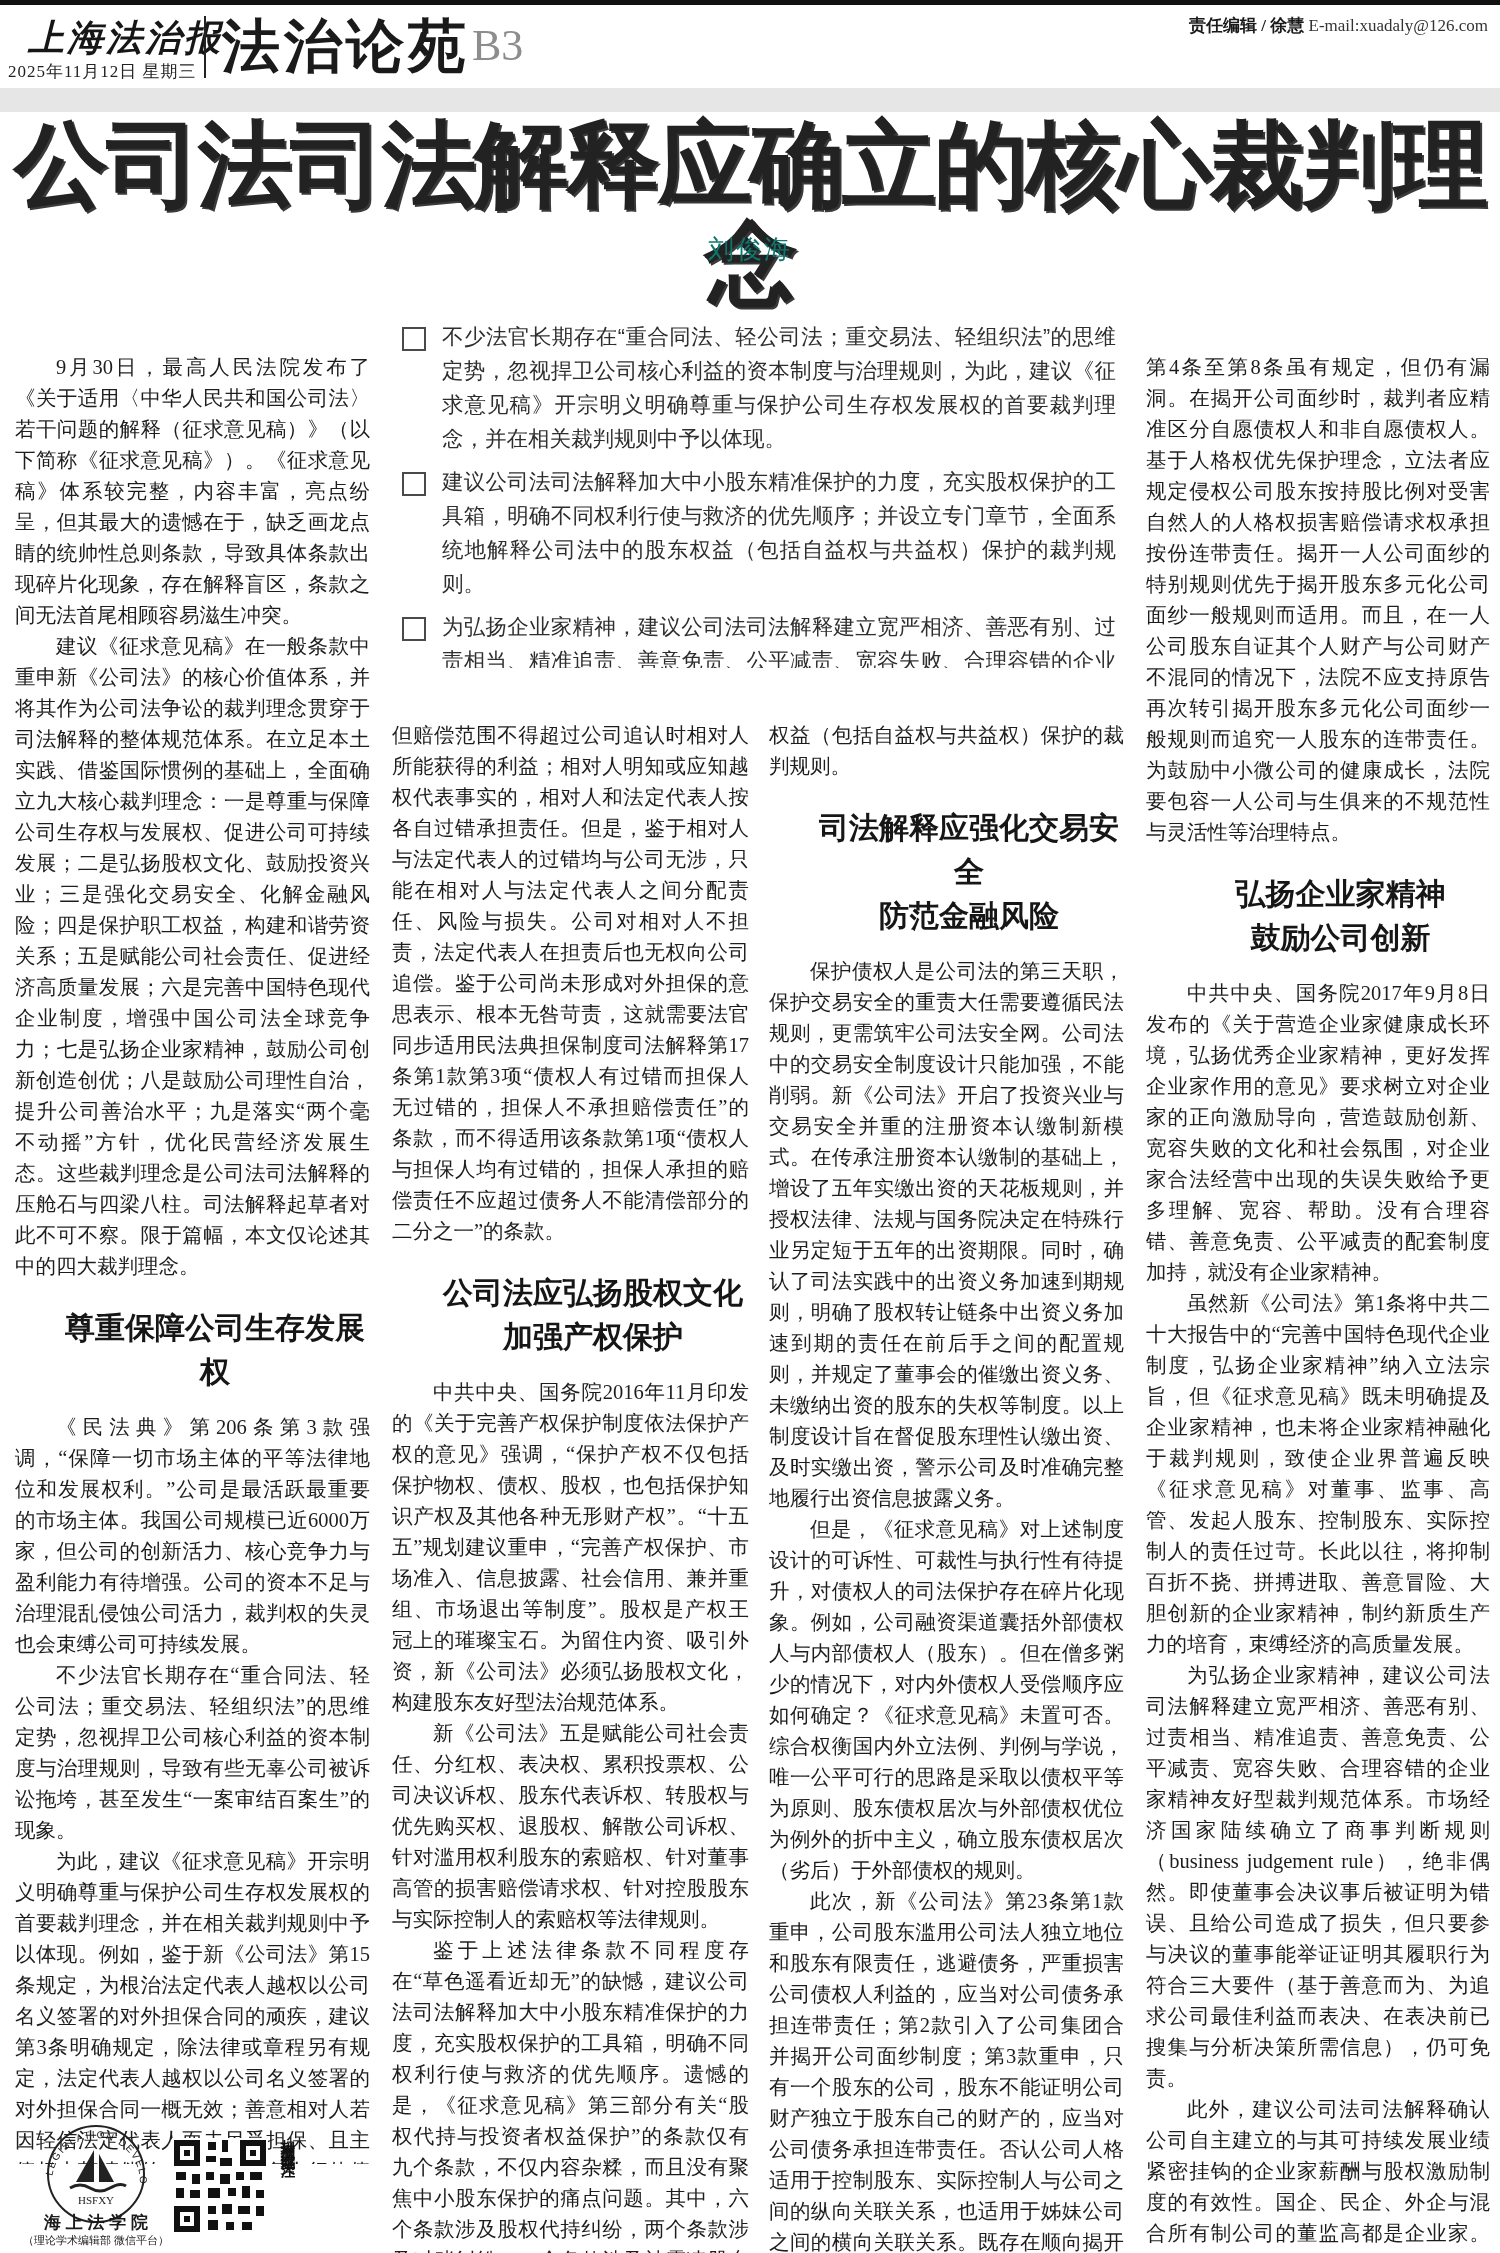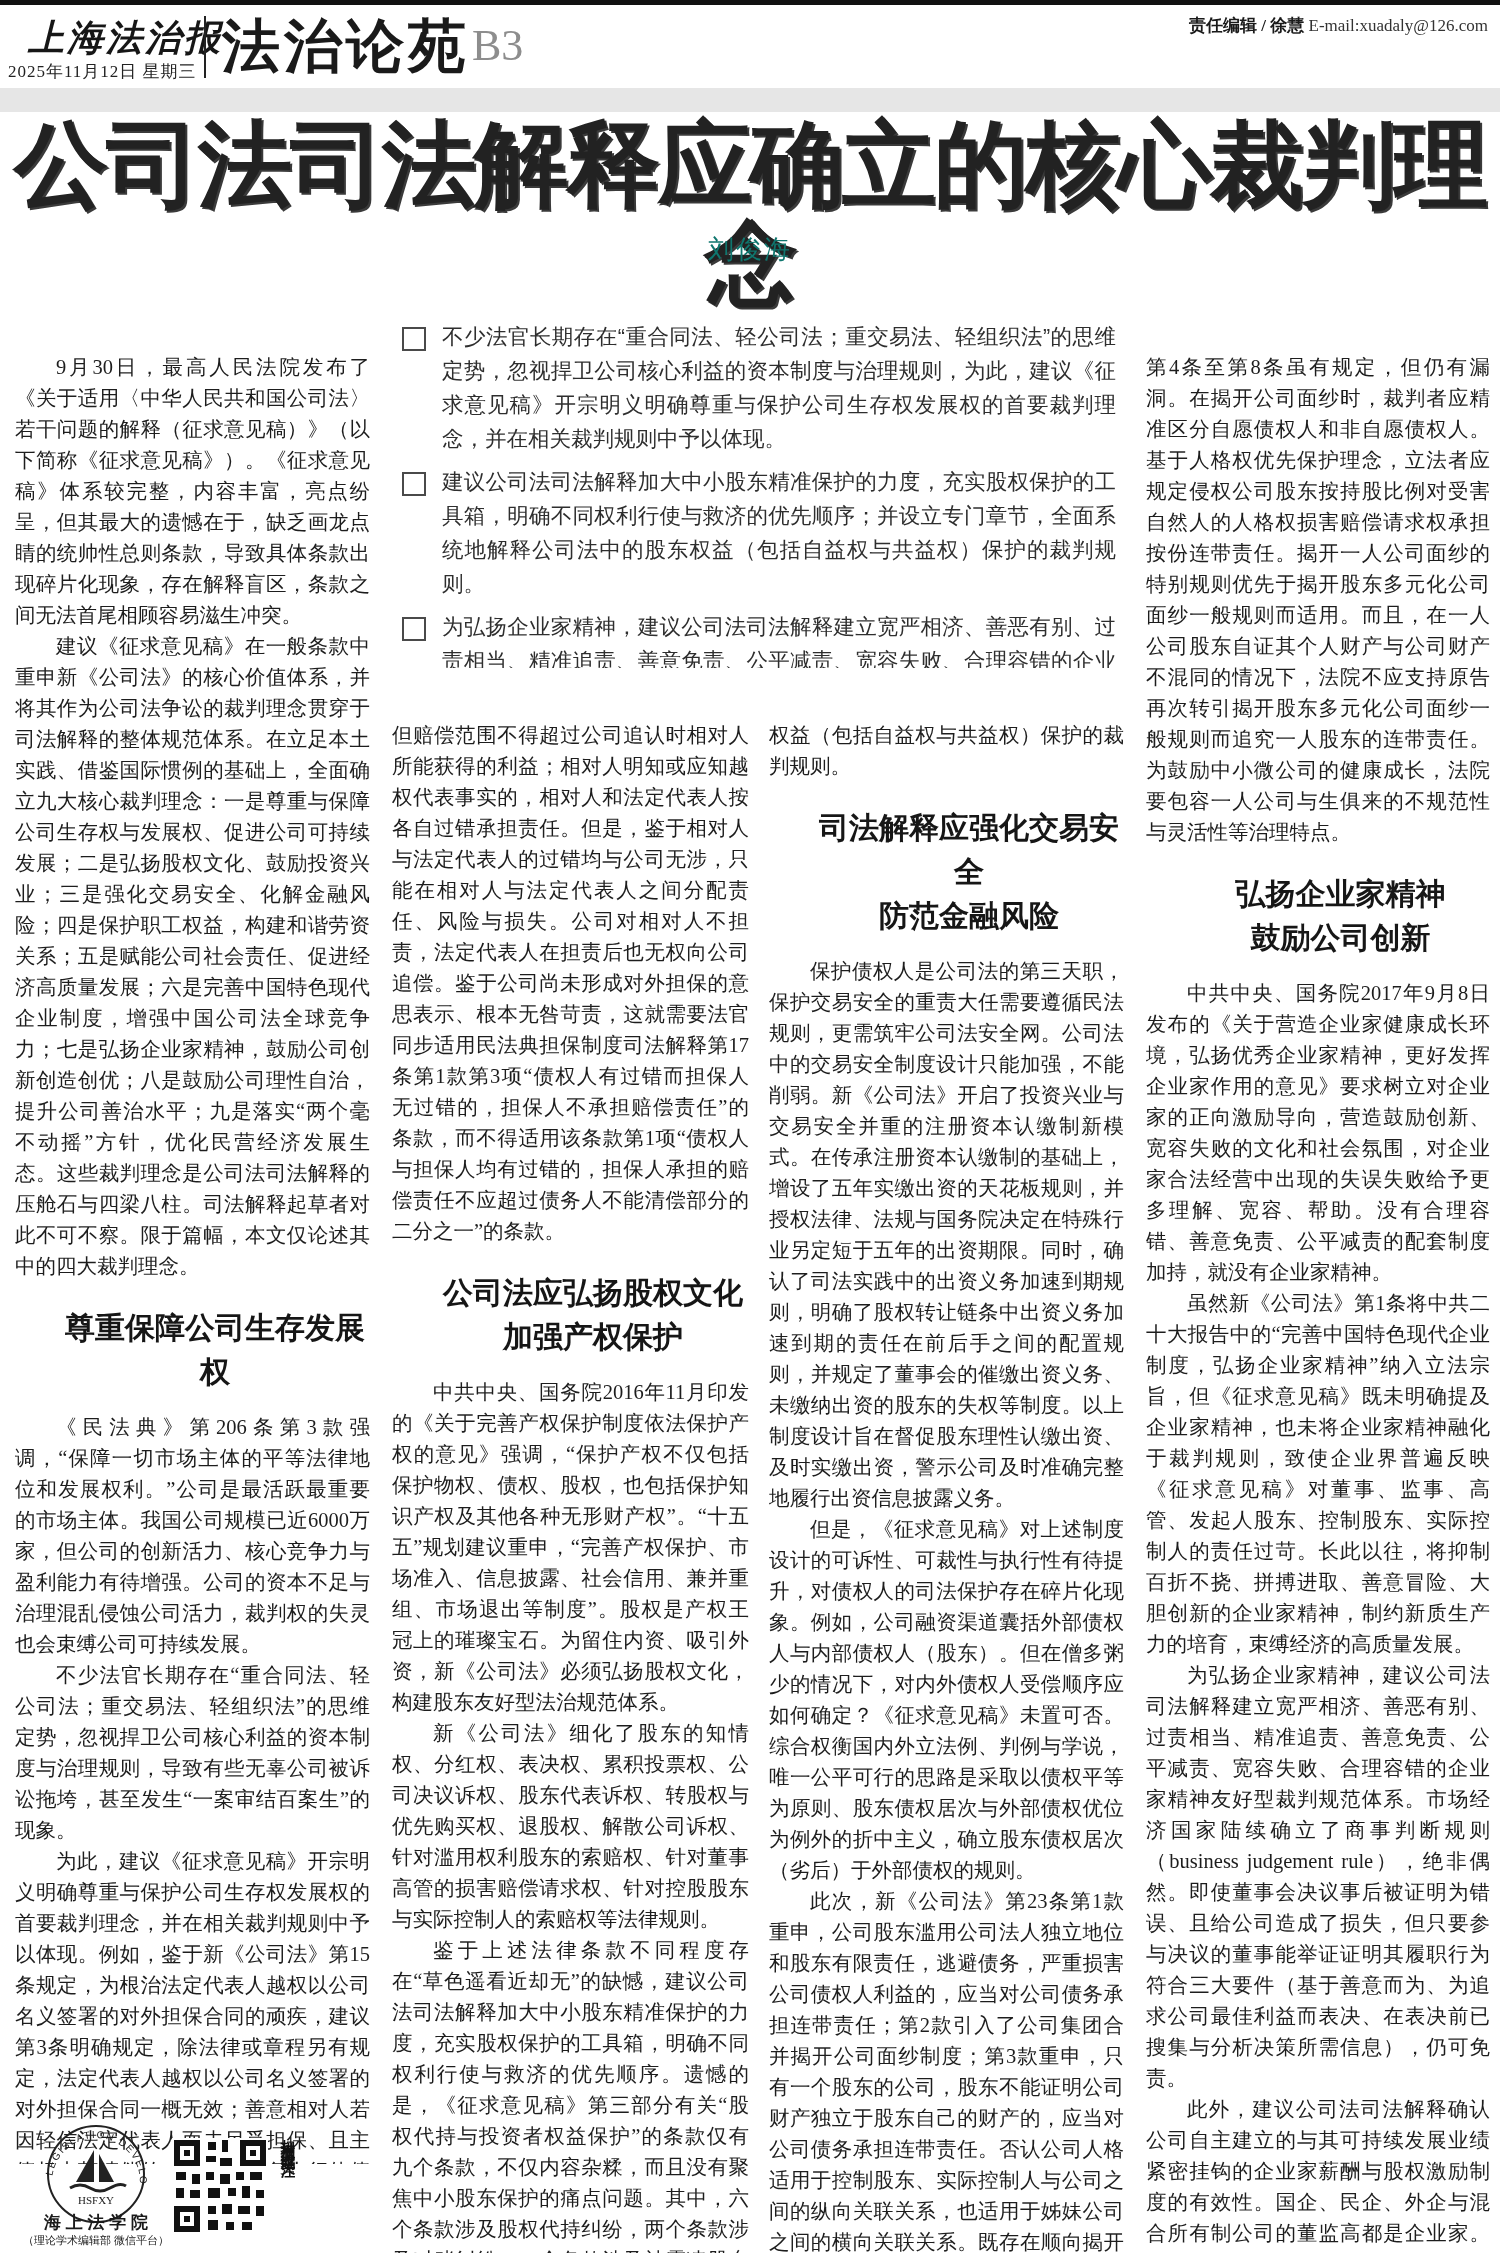--- a/index.html
+++ b/index.html
@@ -92,21 +92,21 @@
     <p class="ind">为此，建议《征求意见稿》开宗明义明确尊重与保护公司生存权发展权的首要裁判理念，并在相关裁判规则中予以体现。例如，鉴于新《公司法》第15条规定，为根治法定代表人越权以公司名义签署的对外担保合同的顽疾，建议第3条明确规定，除法律或章程另有规定，法定代表人越权以公司名义签署的对外担保合同一概无效；善意相对人若因轻信法定代表人而未另觅担保、且主债权未获清偿的，可向主债务人行使债权，也可要求法定代表人按其过错程度分担责任与风险。依《民法典》第171条第3款与第4款，越权签署担保合同未被追认的，善意相对人有权请求法定代表人履行担保责任或赔偿损失，</p>
   </div>
 
   <div class="col c2">
     <p>但赔偿范围不得超过公司追认时相对人所能获得的利益；相对人明知或应知越权代表事实的，相对人和法定代表人按各自过错承担责任。但是，鉴于相对人与法定代表人的过错均与公司无涉，只能在相对人与法定代表人之间分配责任、风险与损失。公司对相对人不担责，法定代表人在担责后也无权向公司追偿。鉴于公司尚未形成对外担保的意思表示、根本无咎苛责，这就需要法官同步适用民法典担保制度司法解释第17条第1款第3项“债权人有过错而担保人无过错的，担保人不承担赔偿责任”的条款，而不得适用该条款第1项“债权人与担保人均有过错的，担保人承担的赔偿责任不应超过债务人不能清偿部分的二分之一”的条款。</p>
     <div class="subhead">
       <div>公司法应弘扬股权文化</div>
       <div>加强产权保护</div>
     </div>
     <p class="ind">中共中央、国务院2016年11月印发的《关于完善产权保护制度依法保护产权的意见》强调，“保护产权不仅包括保护物权、债权、股权，也包括保护知识产权及其他各种无形财产权”。“十五五”规划建议重申，“完善产权保护、市场准入、信息披露、社会信用、兼并重组、市场退出等制度”。股权是产权王冠上的璀璨宝石。为留住内资、吸引外资，新《公司法》必须弘扬股权文化，构建股东友好型法治规范体系。</p>
-    <p class="ind">新《公司法》细化了股东的知情权、分红权、表决权、累积投票权、公司决议诉权、股东代表诉权、转股权与优先购买权、退股权、解散公司诉权、针对滥用权利股东的索赔权、针对董事高管的损害赔偿请求权、针对控股股东与实际控制人的索赔权等法律规则。</p>
+    <p class="ind">新《公司法》五是赋能公司社会责任、分红权、表决权、累积投票权、公司决议诉权、股东代表诉权、转股权与优先购买权、退股权、解散公司诉权、针对滥用权利股东的索赔权、针对董事高管的损害赔偿请求权、针对控股股东与实际控制人的索赔权等法律规则。</p>
     <p class="ind">鉴于上述法律条款不同程度存在“草色遥看近却无”的缺憾，建议公司法司法解释加大中小股东精准保护的力度，充实股权保护的工具箱，明确不同权利行使与救济的优先顺序。遗憾的是，《征求意见稿》第三部分有关“股权代持与投资者权益保护”的条款仅有九个条款，不仅内容杂糅，而且没有聚焦中小股东保护的痛点问题。其中，六个条款涉及股权代持纠纷，两个条款涉及对赌纠纷，一个条款涉及被霸凌股东的股权回购权。至于其他股权保护的争点热点难点疑点问题，或散见于其他条款，或语焉不详。为此，建议公司法司法解释设立专门章节，突出重点，精准聚焦，全面系统地解释公司法中的股东</p>
   </div>
 
   <div class="col c3">
     <p>权益（包括自益权与共益权）保护的裁判规则。</p>
     <div class="subhead">
       <div>司法解释应强化交易安全</div>
       <div>防范金融风险</div>
     </div>
     <p class="ind">保护债权人是公司法的第三天职，保护交易安全的重责大任需要遵循民法规则，更需筑牢公司法安全网。公司法中的交易安全制度设计只能加强，不能削弱。新《公司法》开启了投资兴业与交易安全并重的注册资本认缴制新模式。在传承注册资本认缴制的基础上，增设了五年实缴出资的天花板规则，并授权法律、法规与国务院决定在特殊行业另定短于五年的出资期限。同时，确认了司法实践中的出资义务加速到期规则，明确了股权转让链条中出资义务加速到期的责任在前后手之间的配置规则，并规定了董事会的催缴出资义务、未缴纳出资的股东的失权等制度。以上制度设计旨在督促股东理性认缴出资、及时实缴出资，警示公司及时准确完整地履行出资信息披露义务。</p>

